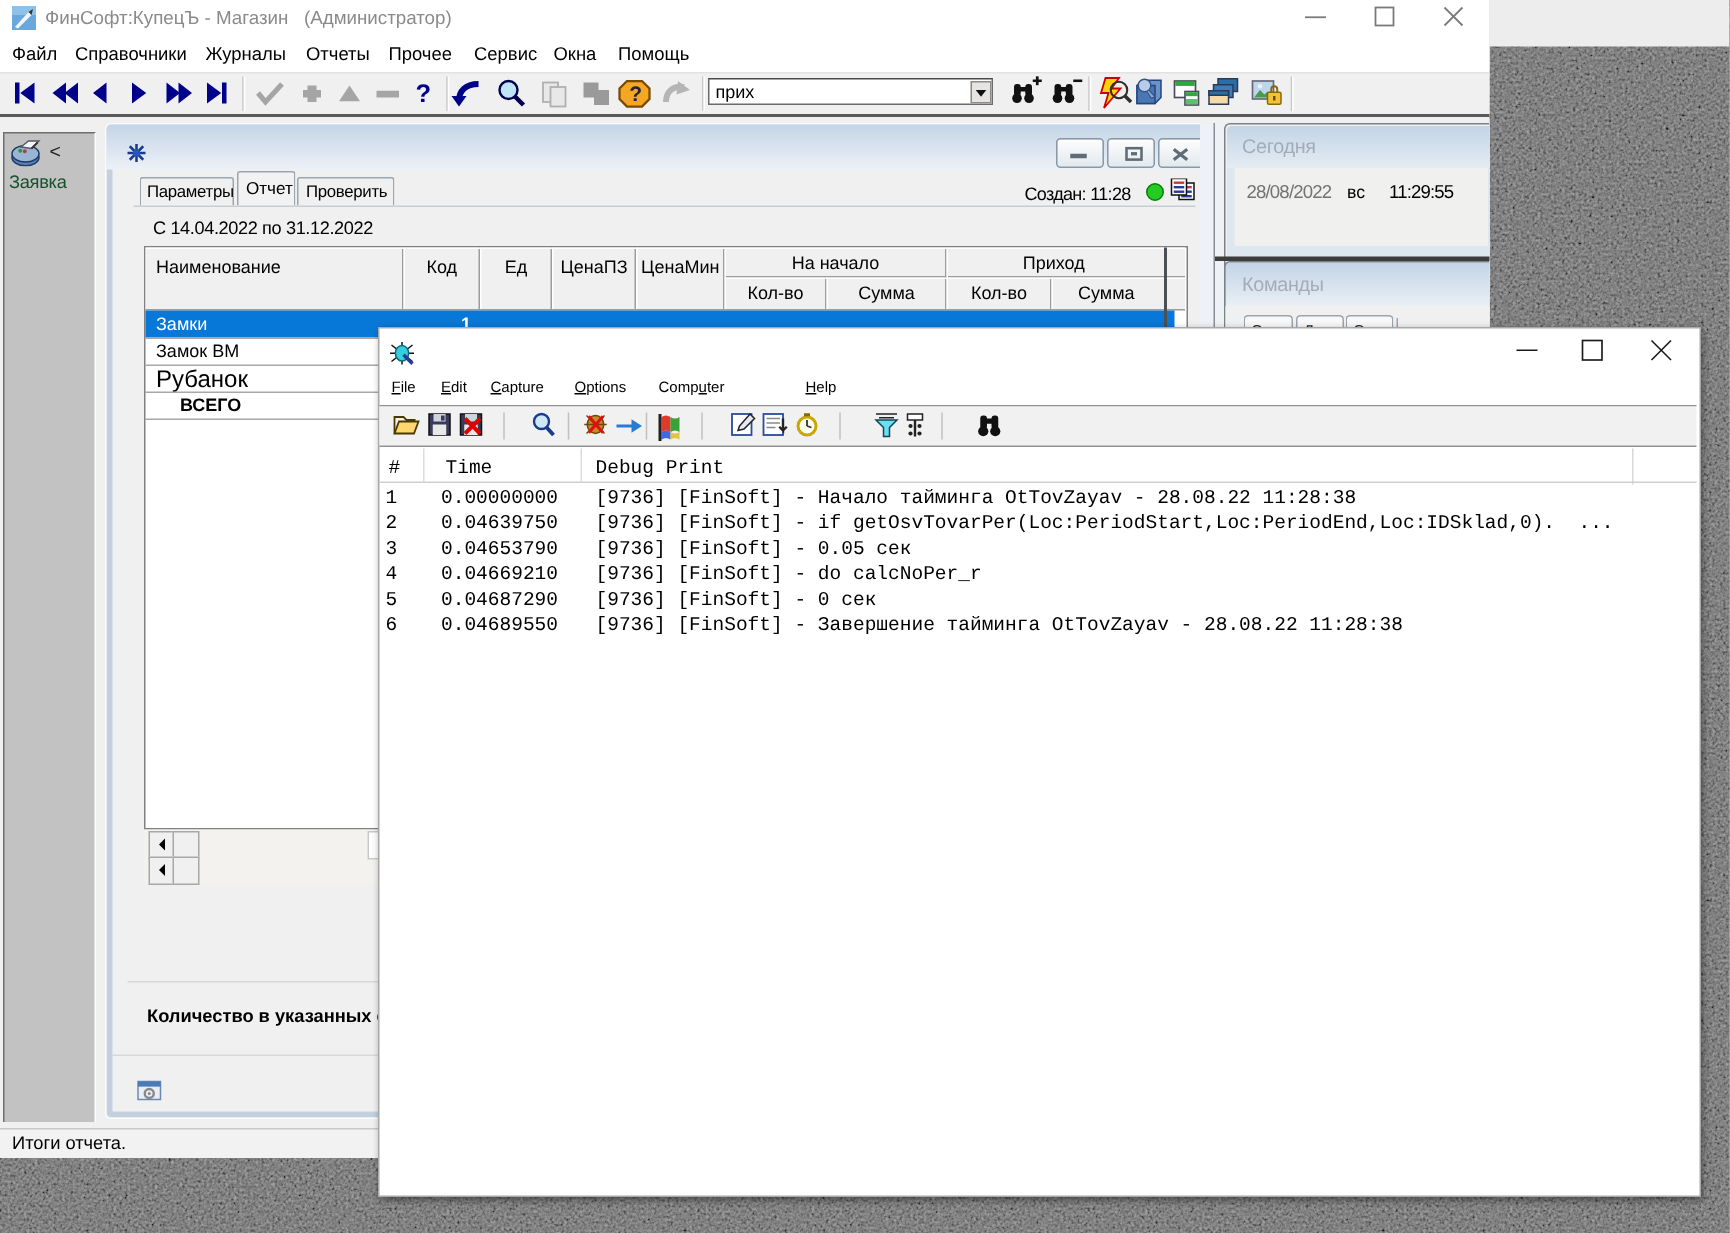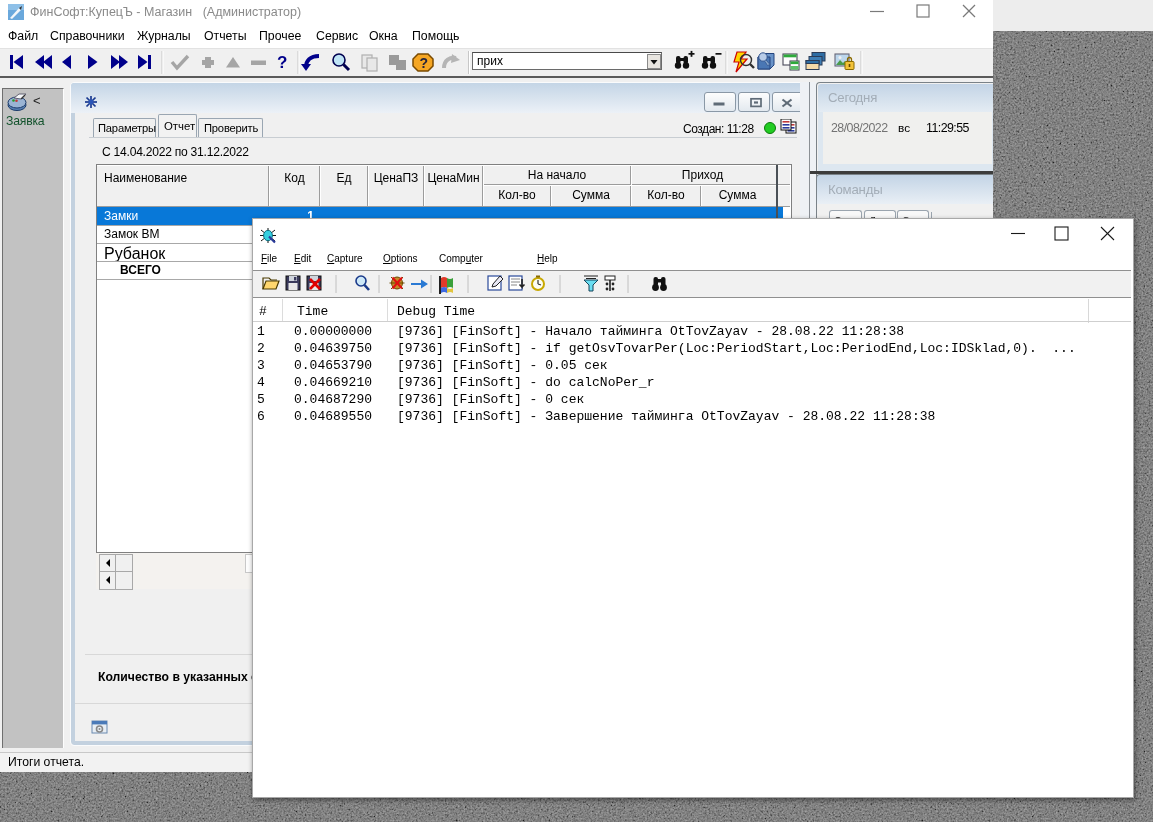--- a/index.html
+++ b/index.html
@@ -475,21 +475,21 @@
           <rect x="10" y="6" width="4.5" height="9" rx="2"></rect>
         <circle cx="4.5" cy="16.5" r="3.4"></circle>
           <circle cx="12.5" cy="16.5" r="3.4"></circle>
         <rect x="6.5" y="8" width="4" height="3.5"></rect>
       </g>
     </svg>
   </div>
 
   <div class="t" style="left:6px;top:85px;font-size:13px;font-family:'Liberation Mono',monospace;">#</div>
   <div class="t" style="left:44px;top:85px;font-size:13px;font-family:'Liberation Mono',monospace;">Time</div>
-  <div class="t" style="left:144px;top:85px;font-size:13px;font-family:'Liberation Mono',monospace;">Debug Time</div>
+  <div class="t" style="left:144px;top:85px;font-size:13px;font-family:'Liberation Mono',monospace;">Debug Print</div>
   <div class="abs" style="left:29px;top:80px;width:1px;height:22px;background:#dcdcdc;"></div>
   <div class="abs" style="left:134px;top:80px;width:1px;height:22px;background:#dcdcdc;"></div>
   <div class="abs" style="left:835px;top:80px;width:1px;height:24px;background:#d8d8d8;"></div>
   <div class="abs" style="left:0;top:102px;width:878px;height:1px;background:#cfcfcf;"></div>
 
   <div id="rows" style="position:absolute;left:0;top:105px;font-family:'Liberation Mono',monospace;font-size:13px;color:#000;">
       <div class="t" style="left:4px;top:0px;">1</div>
       <div class="t" style="left:41px;top:0px;">0.00000000</div>
       <div class="t" style="left:144px;top:0px;">[9736] [FinSoft] - Начало тайминга OtTovZayav - 28.08.22 11:28:38</div>
       <div class="t" style="left:4px;top:17px;">2</div>

